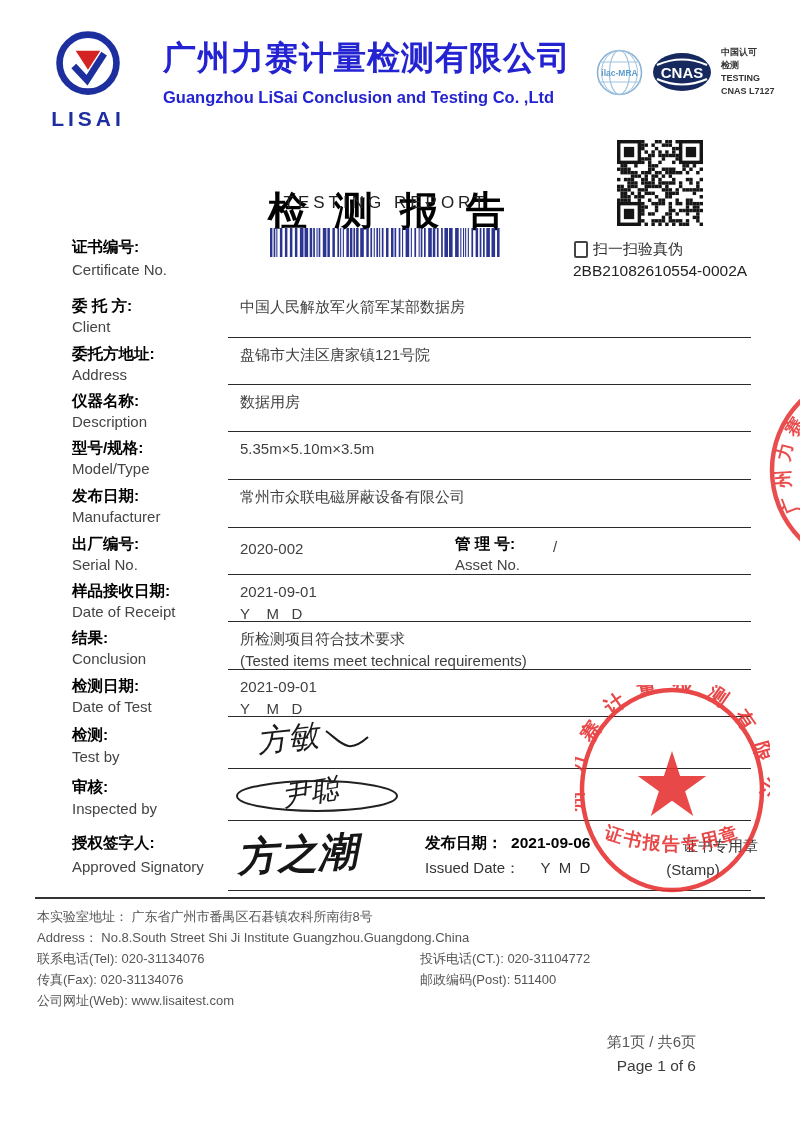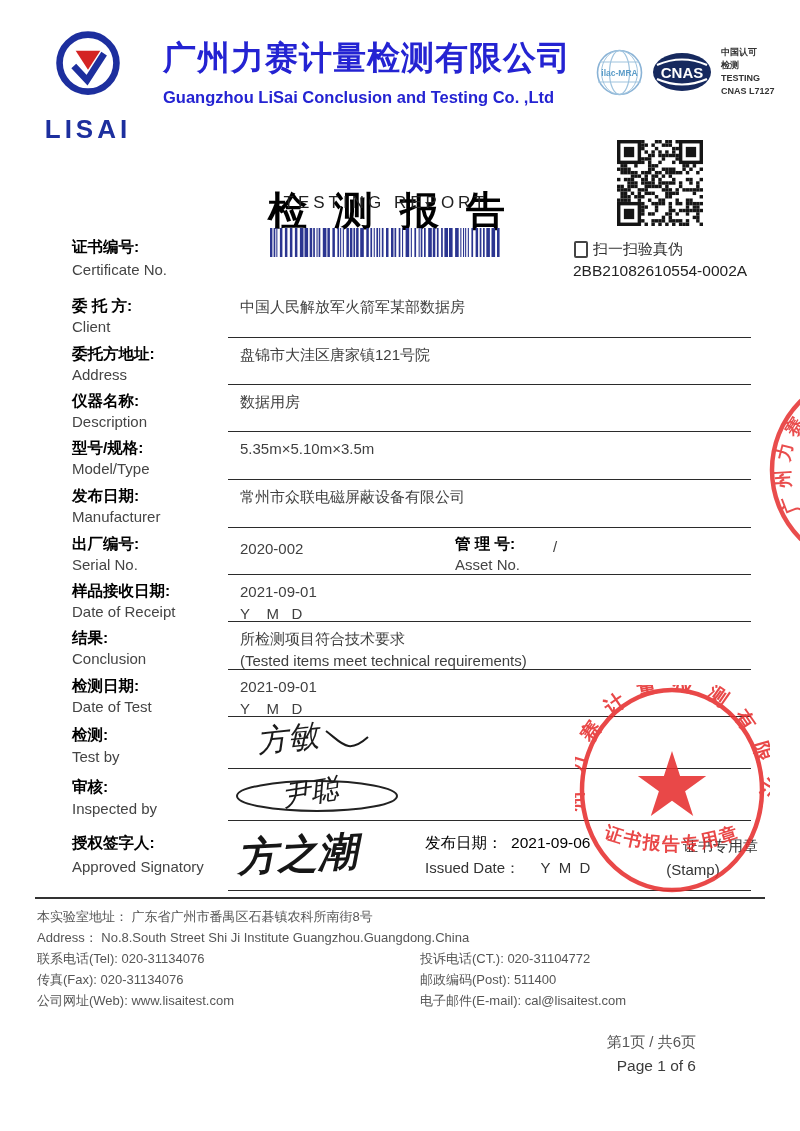--- a/index.html
+++ b/index.html
@@ -1,21 +1,21 @@
 <!DOCTYPE html>
 <html><head>
 <meta charset="utf-8">
 <style>
   html,body{margin:0;padding:0;background:#fff;}
   .page{position:relative;width:800px;height:1131px;background:#ffffff;overflow:hidden;
         font-family:"Liberation Sans","DejaVu Sans",sans-serif;color:#222;}
 
   
   .logo{position:absolute;left:36px;top:28px;width:104px;text-align:center;}
-  .logo-text{margin-top:8px;font-size:26px;font-weight:bold;color:#1d2f9e;letter-spacing:4px;}
+  .logo-text{margin-top:1px;font-size:21px;font-weight:bold;color:#1d2f9e;letter-spacing:4px;}
   .company{position:absolute;left:163px;top:36px;}
   .company-cn{font-size:33px;font-weight:bold;color:#2423d2;letter-spacing:1px;}
   .company-en{font-size:16.5px;font-weight:bold;color:#2423d2;margin-top:7px;}
   .accred{position:absolute;left:596px;top:46px;display:flex;align-items:center;gap:9px;}
   .accred-text{font-size:9px;line-height:1.45;color:#333;font-weight:bold;}
 
   
   .title-cn{position:absolute;left:0;top:140px;width:800px;text-align:center;
             font-size:39px;font-weight:bold;color:#000;letter-spacing:27px;margin-top:44px;}
   .title-en{position:absolute;left:-14px;top:193px;width:800px;text-align:center;
@@ -35,21 +35,21 @@
   .lbl{position:absolute;left:72px;top:6px;font-size:15.5px;font-weight:bold;color:#000;white-space:pre;}
   .lble{position:absolute;left:72px;top:28px;font-size:15px;color:#444;}
   .val{position:absolute;left:240px;top:8px;font-size:15px;color:#3f3f3f;white-space:pre;}
   .val2{position:absolute;left:240px;top:30px;font-size:15px;color:#3f3f3f;white-space:pre;}
   .rule{position:absolute;left:228px;right:49px;bottom:0;border-bottom:1.6px solid #2b2b2b;}
   .xlbl{position:absolute;left:455px;top:6px;font-size:15.5px;font-weight:bold;color:#000;white-space:pre;}
   .xlble{position:absolute;left:455px;top:28px;font-size:15px;color:#444;}
   .xval{position:absolute;left:553px;top:10px;font-size:15px;color:#3f3f3f;}
 
   .sig-svg{position:absolute;left:230px;top:0;}
-  .issue-cn{position:absolute;left:425px;top:12px;font-size:15.5px;font-weight:normal;color:#000;white-space:pre;}
+  .issue-cn{position:absolute;left:425px;top:12px;font-size:15.5px;font-weight:bold;color:#000;white-space:pre;}
   .issue-en{position:absolute;left:425px;top:38px;font-size:15px;color:#333;white-space:pre;}
   .stampnote-cn{position:absolute;left:628px;top:16px;width:130px;text-align:right;font-size:15px;color:#333;}
   .stampnote-en{position:absolute;left:628px;top:40px;width:130px;text-align:center;font-size:15px;color:#333;}
 
   
   .stamp-main{position:absolute;left:575px;top:685px;opacity:.88;}
   .stamp-side{position:absolute;left:769px;top:372px;opacity:.85;}
 
   
   .sep{position:absolute;left:35px;right:35px;top:897px;height:2px;background:#333;}
@@ -542,20 +542,19 @@
   </svg>
 
   <div class="sep"></div>
   <div class="foot" style="left:37px;top:908px">本实验室地址： 广东省广州市番禺区石碁镇农科所南街8号</div>
   <div class="foot" style="left:37px;top:929px">Address： No.8.South Street Shi Ji Institute Guangzhou.Guangdong.China</div>
   <div class="foot" style="left:37px;top:950px">联系电话(Tel): 020-31134076</div>
   <div class="foot" style="left:37px;top:971px">传真(Fax): 020-31134076</div>
   <div class="foot" style="left:37px;top:992px">公司网址(Web): www.lisaitest.com</div>
   <div class="foot" style="left:420px;top:950px">投诉电话(CT.): 020-31104772</div>
   <div class="foot" style="left:420px;top:971px">邮政编码(Post): 511400</div>
-  <div class="foot" style="left:420px;top:992px">电子邮件(E-mail): cal@lisaitest.com</div>
 
   <div class="pagenum">
     <div>第1页 / 共6页</div>
     <div class="en">Page 1 of 6</div>
   </div>
 
 </div>
 
 </body></html>

